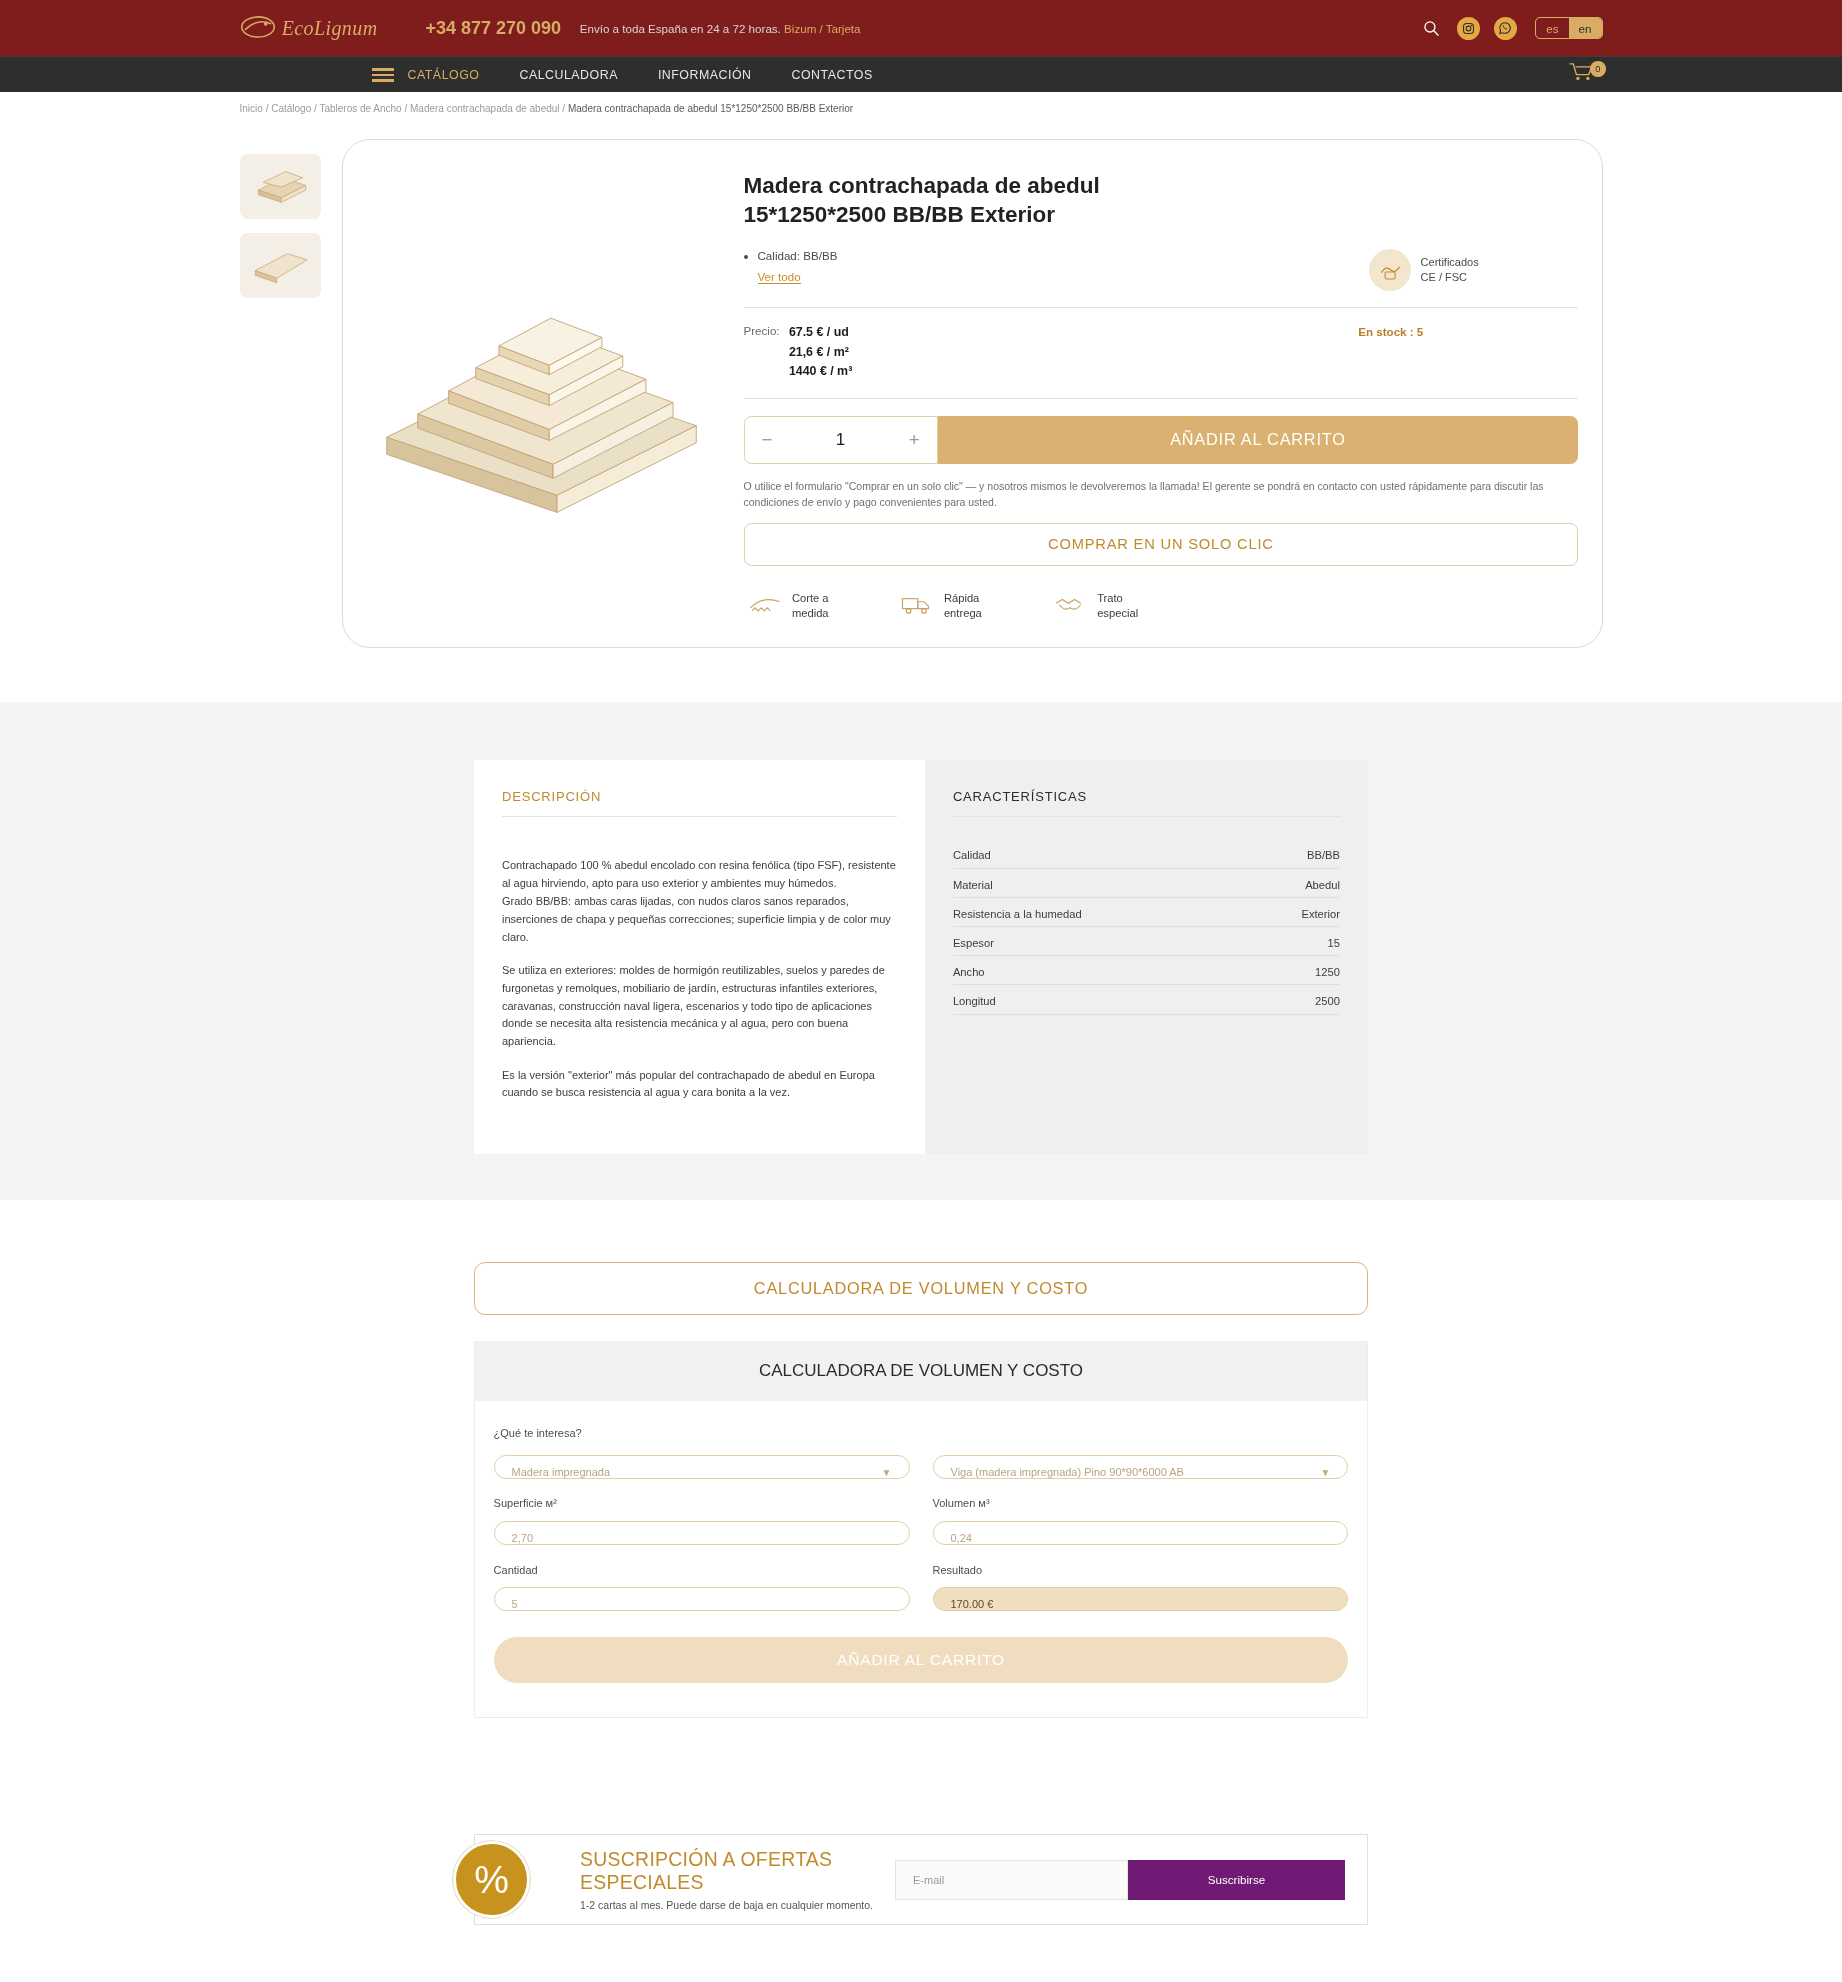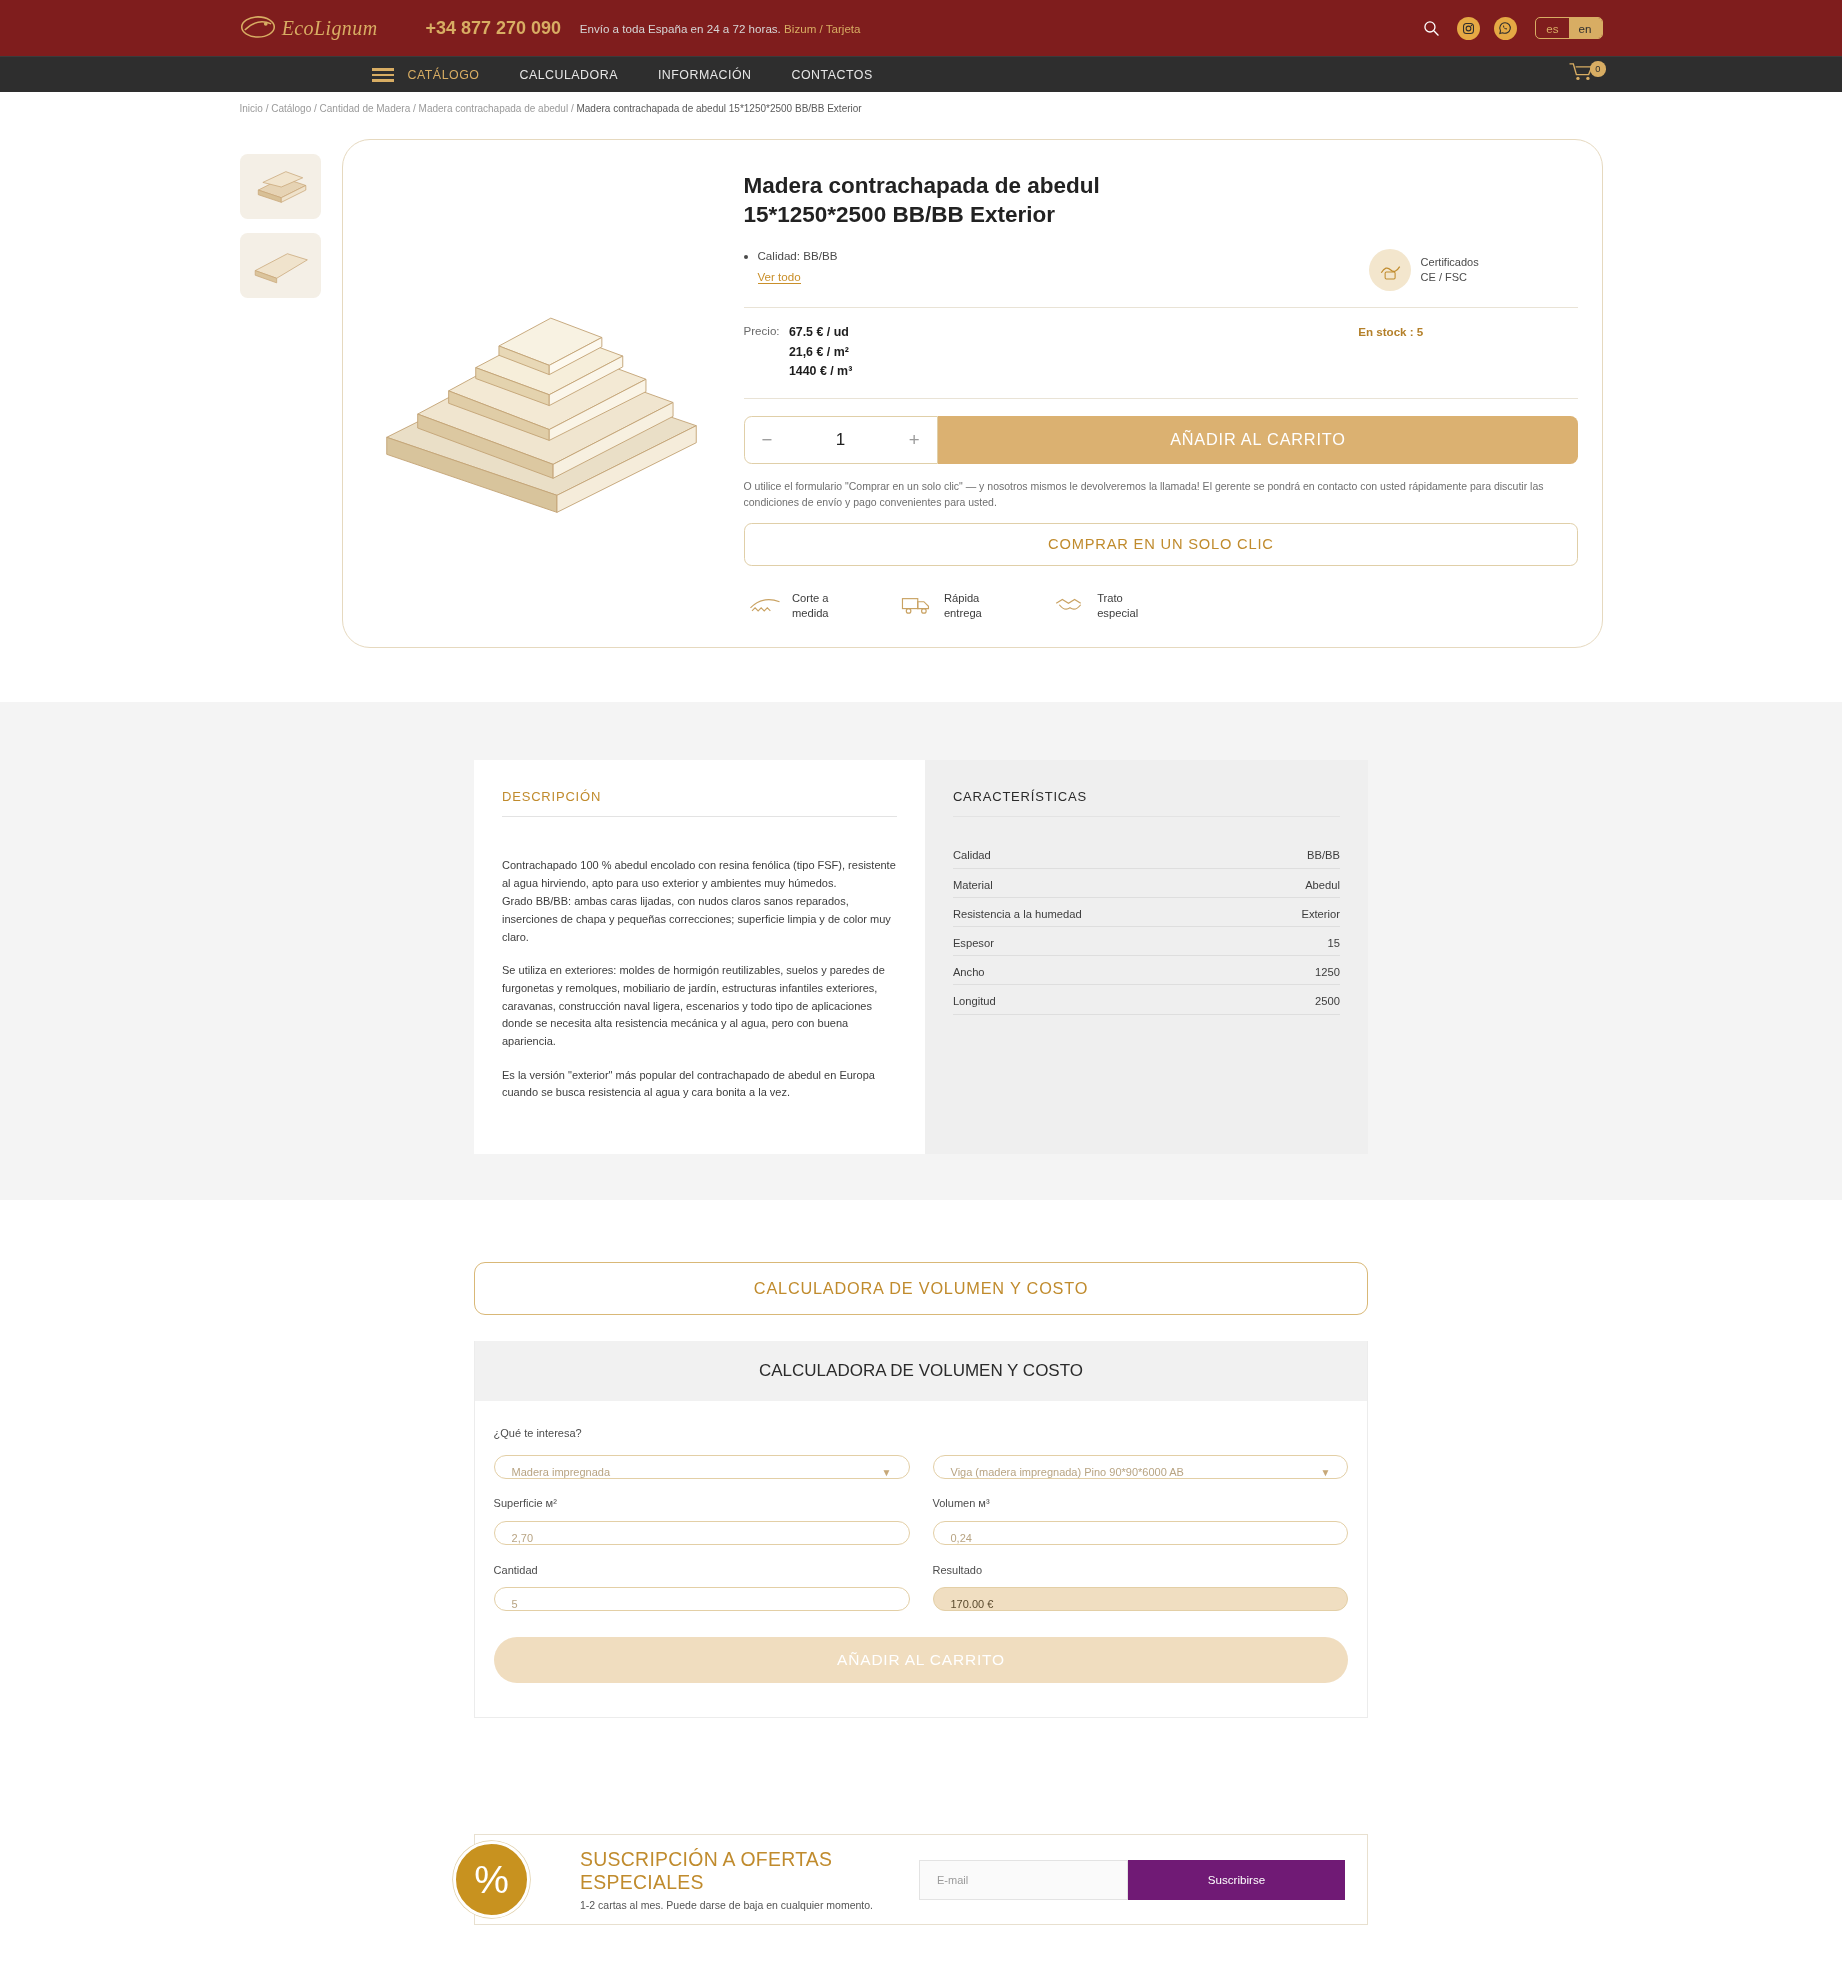--- a/index.html
+++ b/index.html
@@ -397,21 +397,21 @@
     display: flex; align-items: center; justify-content: center;
     font-size: 39px;
     border: 3.1px solid #fff;
     box-shadow: 0 0 0 0.8px #e0cfa8;
   }
   .sub-texts { margin-left: 51px; }
   .sub-title { font-size: 19.4px; color: #c08b2d; letter-spacing: 0.3px; }
   .sub-sub { font-size: 10.5px; color: #555; margin-top: 4.6px; }
   .sub-form { margin-left: auto; display: flex; }
   .sub-input {
-    width: 209px; height: 40px;
+    width: 233px; height: 40px;
     border: 0.8px solid #e3e3e3;
     background: #fafafa;
     padding: 0 17px;
     font-size: 11px;
     color: #9a9a9a;
     display: flex; align-items: center;
   }
   .sub-btn {
     width: 217px; height: 40px;
     background: #701a75;
@@ -488,21 +488,21 @@
       </svg>
       <span class="cart-badge">0</span>
     </span>
   </div>
 </div>
 
 <div class="breadcrumb-band">
   <div class="breadcrumb">
     <a href="#">Inicio</a> /
     <a href="#">Catálogo</a> /
-    <a href="#">Cantidad de Madera</a> /
+    <a href="#">Tableros de Ancho</a> /
     <a href="#">Madera contrachapada de abedul</a> /
     <span class="cur">Madera contrachapada de abedul 15*1250*2500 BB/BB Exterior</span>
   </div>
 </div>
 
 <div class="product-band">
   <div class="product-wrap">
     <div class="thumbs">
       <div class="thumb">
         <svg width="67" height="46" viewBox="0 0 86 60">

